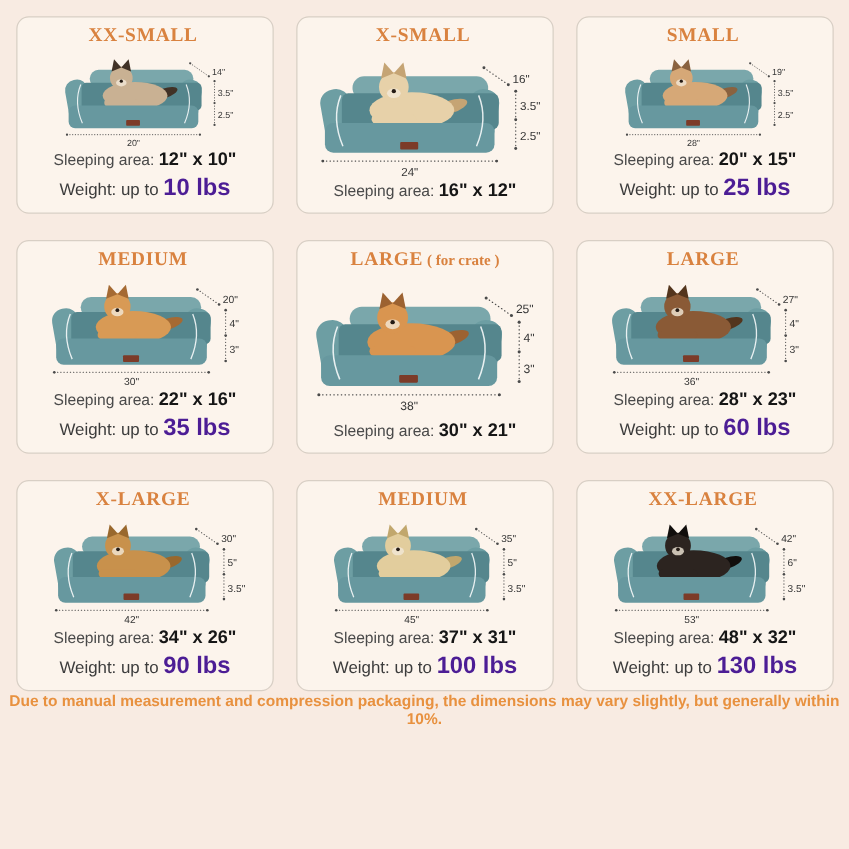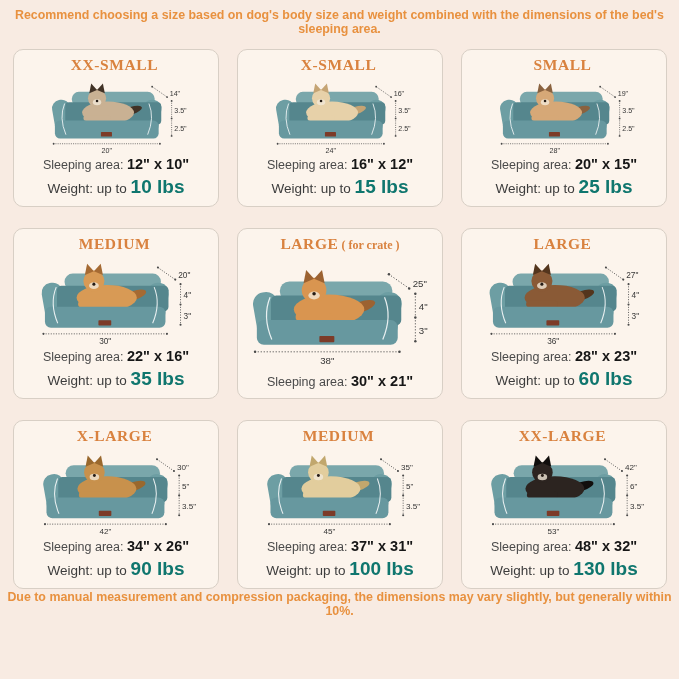--- a/index.html
+++ b/index.html
@@ -89,36 +89,35 @@
   .weight-line{
     font-size:13.5px;
     color:#3c3c3c;
     white-space:nowrap;
     margin-top:1px;
     line-height:1.25;
   }
   .weight-value{
     font-size:19px;
     font-weight:700;
-    color:#0f766e;
+    color:#4c1d95;
   }
   .page-footer{
     color:#e8913f;
     font-weight:700;
     font-size:12.4px;
     text-align:center;
     margin-top:1px;
   }
   .piping{stroke:#ffffff;stroke-width:1.4;fill:none;opacity:.85;}
 </style>
 </head>
 <body>
 
 <div>
-  <div class="page-subtitle">Recommend choosing a size based on dog's body size and weight combined with the dimensions of the bed's sleeping area.</div>
 
   <div class="grid">
   <div class="tile" style="--fur: #c9b193; --fur2: #413226;">
     <div class="tile-title"><span>XX-SMALL</span><span class="suffix"></span></div>
 
     <svg class="bed-svg" viewBox="0 0 226 124">
       <g>
         <rect x="44" y="26" width="128" height="22" rx="11" fill="#7aa7ab"></rect>
         <rect x="16" y="38" width="28" height="54" rx="13" fill="#6d9ea3" transform="rotate(-10 30 65)"></rect>
         <rect x="152" y="38" width="28" height="54" rx="13" fill="#6d9ea3" transform="rotate(10 166 65)"></rect>
@@ -200,21 +199,20 @@
         <text class="dim" x="202" y="58">3.5"</text>
         <text class="dim" x="202" y="86">2.5"</text>
         <line class="dotline" x1="16" y1="106" x2="180" y2="106"></line>
         <circle class="dimdot" cx="16" cy="106" r="1.4"></circle>
             <circle class="dimdot" cx="180" cy="106" r="1.4"></circle>
         <text class="dim" x="98" y="120" text-anchor="middle">24"</text>
       </g>
     </svg>
 
     <div class="sleep-line"><span>Sleeping area:</span> <span class="sleep-value">16" x 12"</span></div>
-    <div class="weight-line"><span>Weight: up to</span> <span class="weight-value">15 lbs</span></div>
   </div>
 
   <div class="tile" style="--fur: #d6a877; --fur2: #8a623f;">
     <div class="tile-title"><span>SMALL</span><span class="suffix"></span></div>
 
     <svg class="bed-svg" viewBox="0 0 226 124">
       <g>
         <rect x="44" y="26" width="128" height="22" rx="11" fill="#7aa7ab"></rect>
         <rect x="16" y="38" width="28" height="54" rx="13" fill="#6d9ea3" transform="rotate(-10 30 65)"></rect>
         <rect x="152" y="38" width="28" height="54" rx="13" fill="#6d9ea3" transform="rotate(10 166 65)"></rect>

